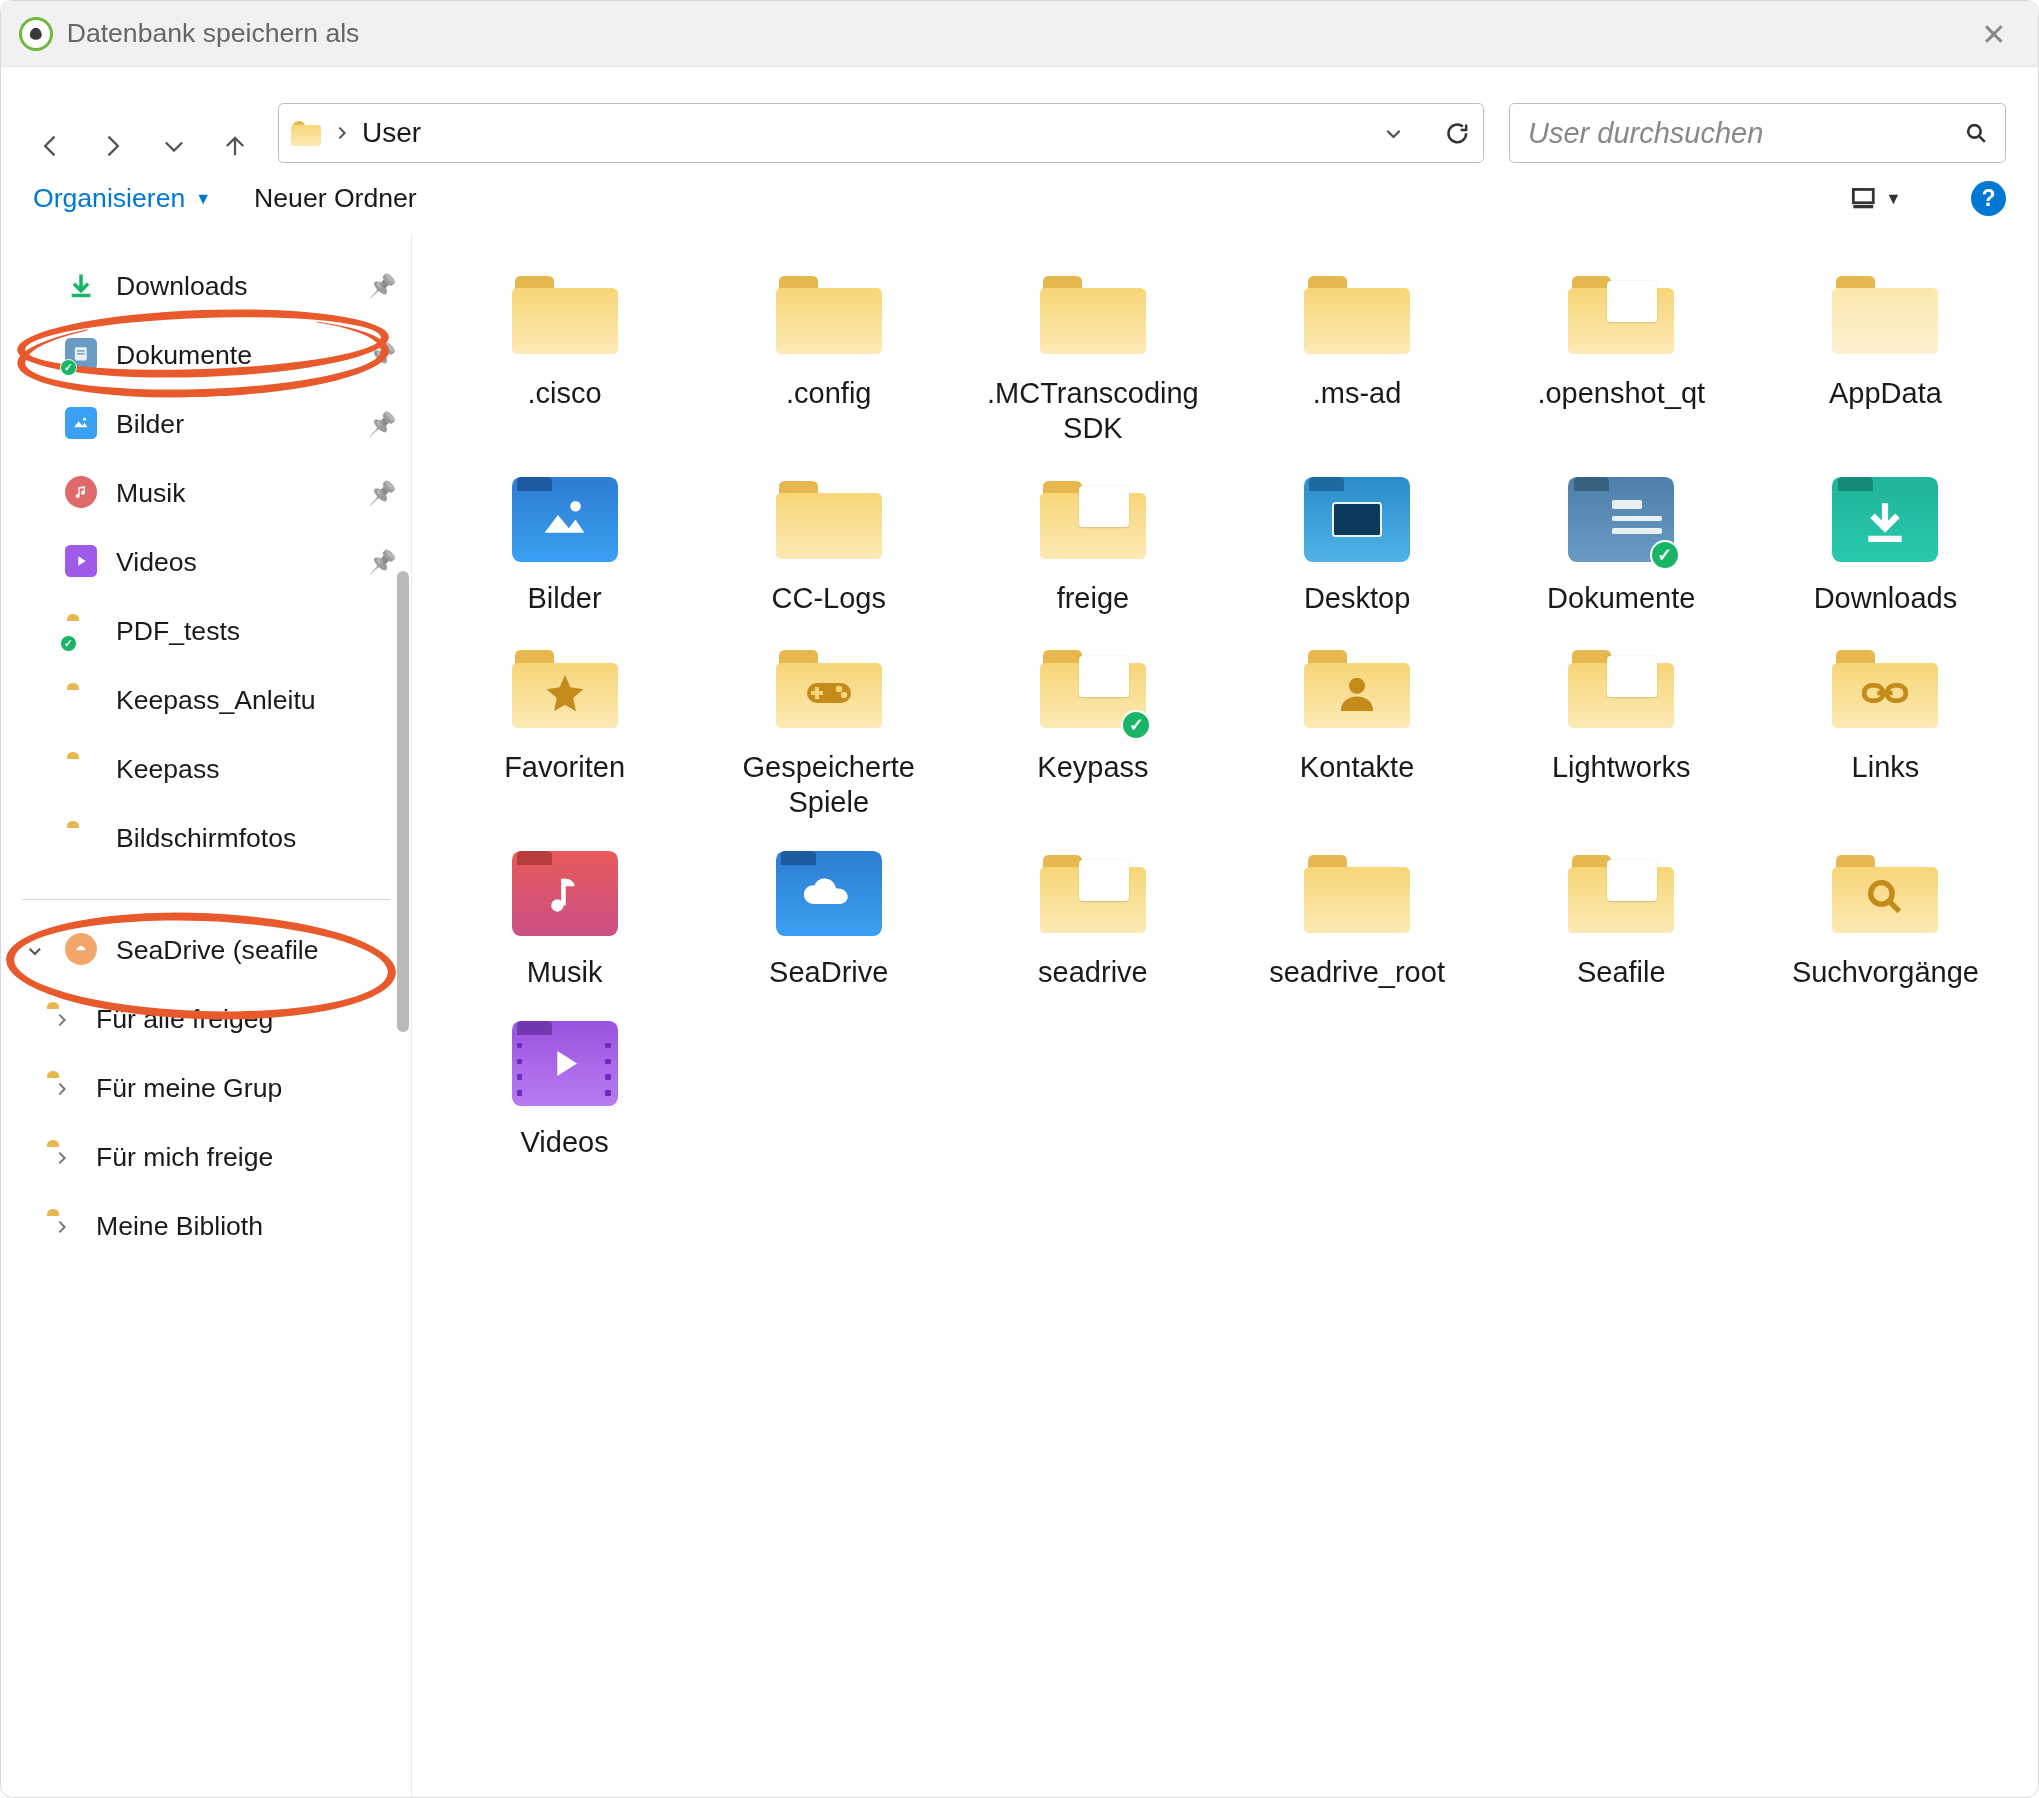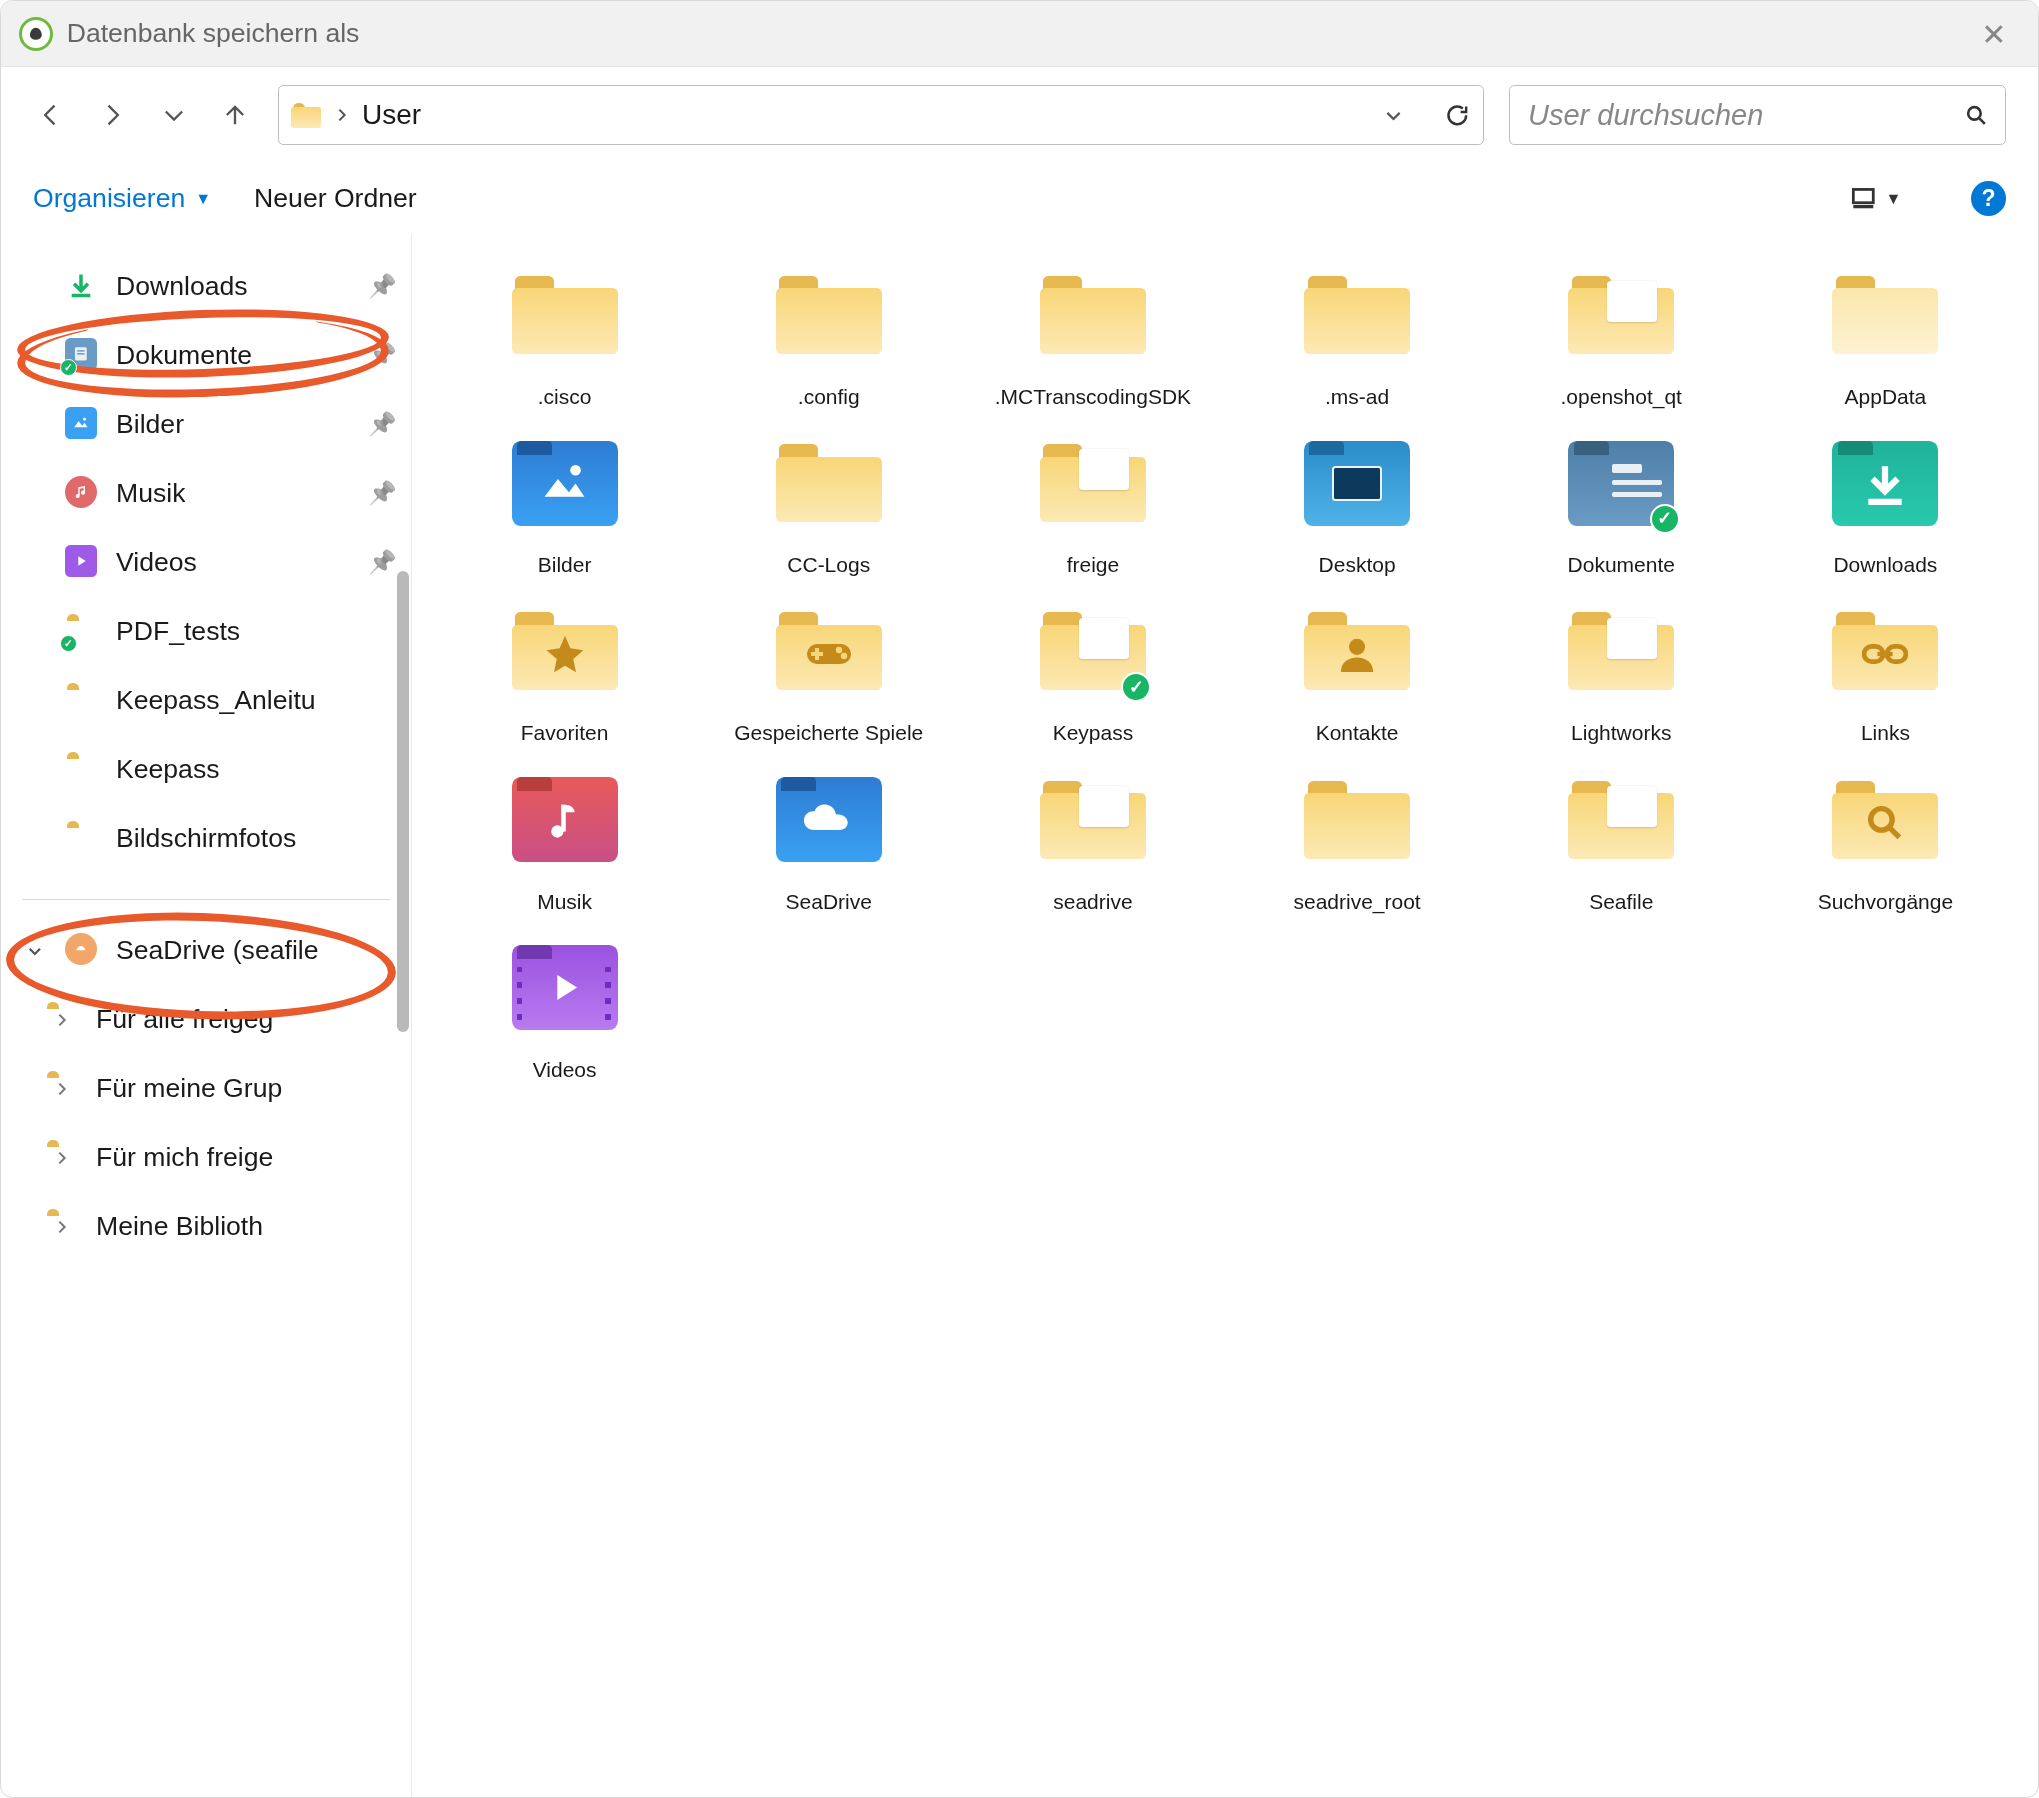--- a/index.html
+++ b/index.html
@@ -71,21 +71,21 @@
     right: 21px; top: 50%;
     transform: translateY(-50%);
     font-size: 30px;
     color: #888;
     padding: 0 10.6px;
   }
   
   .navbar {
     height: 96px;
     display: flex;
-    align-items: center;
+    align-items: flex-end;
     gap: 25px;
     padding: 0 32px;
     background: #fff;
   }
   .nav-arrows { display: flex; align-items: center; gap: 26.6px; }
   .nav-btn {
     width: 35px; height: 35px;
     display: flex; align-items: center; justify-content: center;
     color: #555;
   }
@@ -209,22 +209,22 @@
     display: grid;
     grid-template-columns: repeat(6, 1fr);
     column-gap: 23px;
     row-gap: 25px;
   }
   .tile {
     display: flex; flex-direction: column; align-items: center;
     text-align: center;
   }
   .tile .label {
-    font-size: 21px;
-    margin-top: 20px;
+    font-size: 29px;
+    margin-top: 12px;
     line-height: 1.2;
     white-space: pre-line;
     word-break: break-word;
     max-width: 222px;
   }
   .icon-wrap {
     width: 124px; height: 98px; position: relative;
     display: flex; align-items: center; justify-content: center;
   }
 

